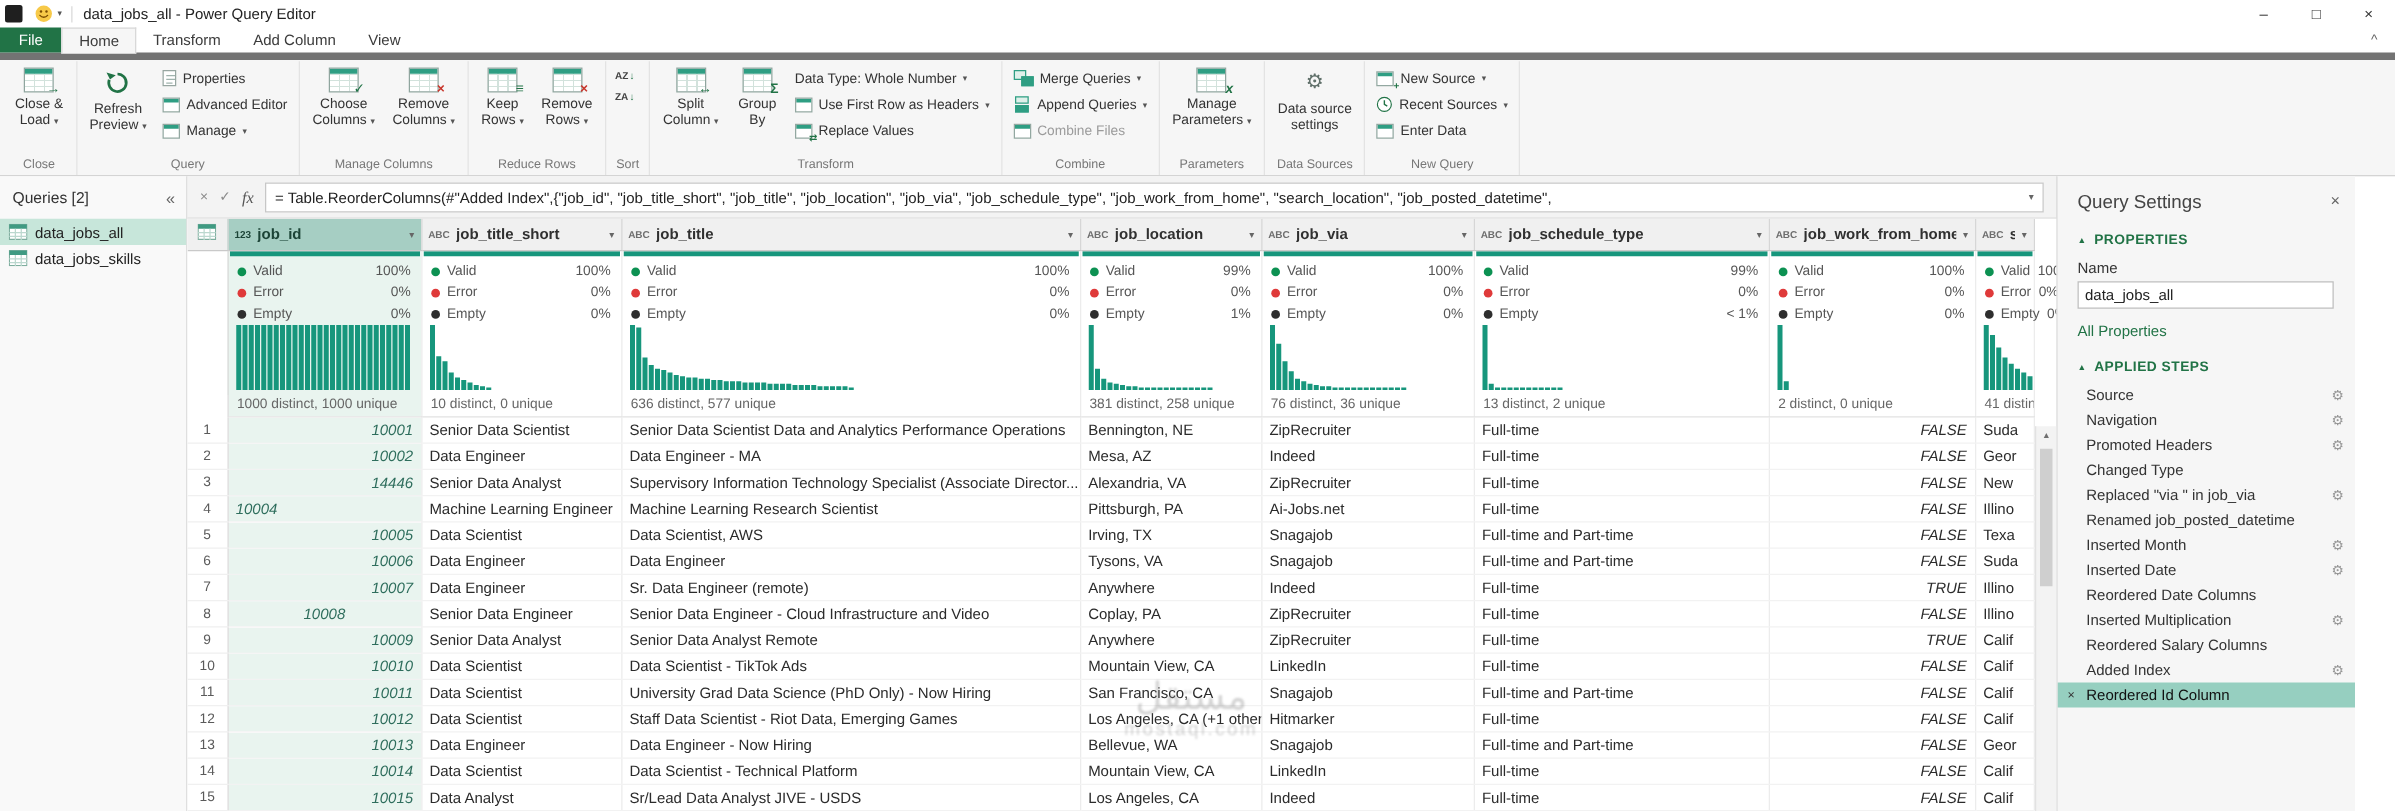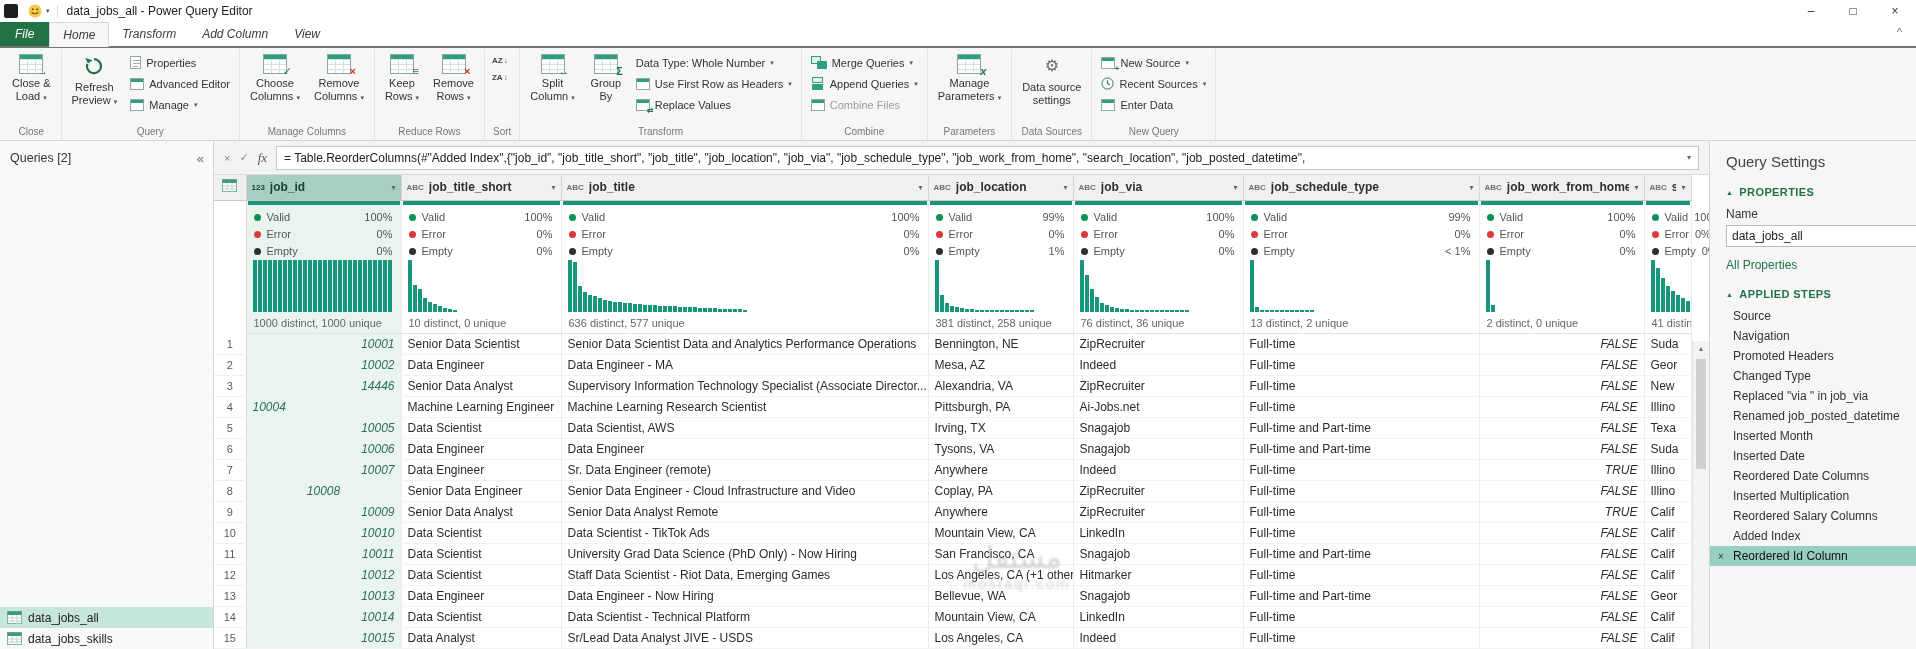--- a/index.html
+++ b/index.html
@@ -16,21 +16,21 @@
   .titlebar{height:22px;display:flex;align-items:center;background:#fff;flex:none;}
   .app-icon{width:14px;height:14px;margin-left:4px;background:#1f1f1f;border-radius:2px;flex:none;}
   .smiley{margin-left:10px;display:flex;align-items:center;}
   .tb-caret{font-size:7px;color:#555;margin:0 7px 0 4px;}
   .tb-sep{width:1px;height:13px;background:#d9d9d9;margin-right:9px;}
   .tb-title{font-size:12px;color:#222;white-space:nowrap;}
   .win-controls{margin-left:auto;display:flex;height:100%;}
   .wc{width:42px;display:flex;align-items:center;justify-content:center;font-size:12px;color:#333;}
 
   
-  .tabrow{height:26px;display:flex;align-items:stretch;background:#fff;border-bottom:2px solid #737373;position:relative;flex:none;font-style:italic;}
+  .tabrow{height:26px;display:flex;align-items:stretch;background:#fff;border-bottom:6px solid #737373;position:relative;flex:none;}
   .tab{padding:0 13px;display:flex;align-items:center;font-size:12px;color:#3b3b3b;white-space:nowrap;}
   .tab.file{background:var(--accent);color:#fff;padding:0 15px;}
   .tab.active{background:#f6f6f6;border:1px solid #d8d8d8;border-bottom:none;margin-bottom:-1px;z-index:2;}
   .rib-collapse{position:absolute;right:14px;top:4px;font-size:11px;color:#666;}
 
   
   .ribbon{height:93px;background:#f6f6f6;border-bottom:1px solid #d4d4d4;display:flex;align-items:stretch;padding:1px 0 0 2px;flex:none;}
   .rgroup{display:flex;flex-direction:column;border-right:1px solid #e3e3e3;padding:1px 4px 0;}
   .rg-content{flex:1;display:flex;align-items:flex-start;gap:2px;}
   .rg-label{height:16px;font-size:10px;color:#777;text-align:center;line-height:15px;white-space:nowrap;padding:0 4px;}
@@ -65,21 +65,21 @@
   .icn-append i{position:absolute;left:1px;width:11px;height:6px;border:1px solid #2f9e83;background:#dff0ea;}
   .icn-append i.a{top:0;} .icn-append i.b{bottom:0;background:#2f9e83;}
   .icn-gear{font-size:16px;color:#5f6f69;line-height:1;}
   .sort-btn{display:flex;align-items:center;gap:1px;font-size:8px;font-weight:700;color:#444;height:17px;padding:1px 3px;}
   .sort-btn .ar{color:var(--accent);}
 
   
   .main{display:flex;flex:1;min-height:0;}
 
   
-  .queries-pane{width:214px;flex:none;background:#f9f9f9;border-right:1px solid #d6d6d6;display:flex;flex-direction:column;justify-content:space-between;}
+  .queries-pane{width:150px;flex:none;background:#f9f9f9;border-right:1px solid #d6d6d6;display:flex;flex-direction:column;}
   .qp-head{height:34px;display:flex;align-items:center;padding:0 9px 0 10px;font-size:12.5px;color:#333;}
   .qp-collapse{margin-left:auto;color:#666;font-size:13px;}
   .q-item{height:21px;display:flex;align-items:center;gap:6px;padding:0 7px;font-size:12px;color:#222;white-space:nowrap;}
   .q-item.sel{background:var(--querySel);}
   .q-ico{display:flex;flex:none;}
 
   
   .center{width:1495px;flex:none;display:flex;flex-direction:column;min-height:0;}
   .formula-bar{height:34px;background:#f3f3f3;border-bottom:1px solid #dcdcdc;display:flex;align-items:center;gap:9px;padding:0 10px;flex:none;}
   .fb-x,.fb-check{color:#8a8a8a;font-size:11px;}

